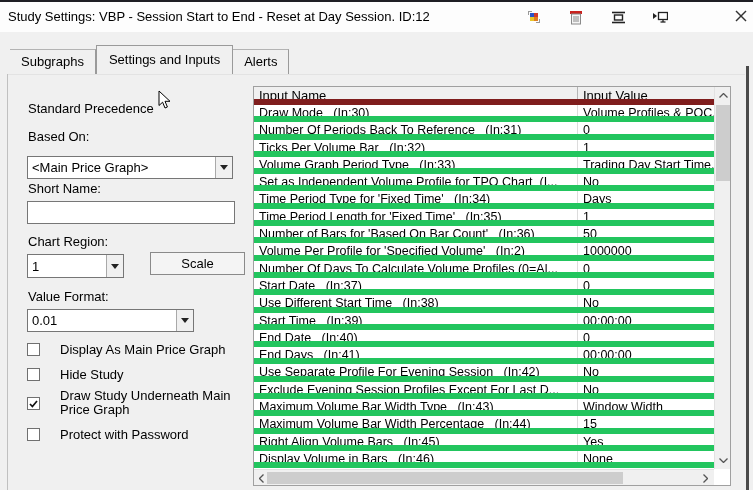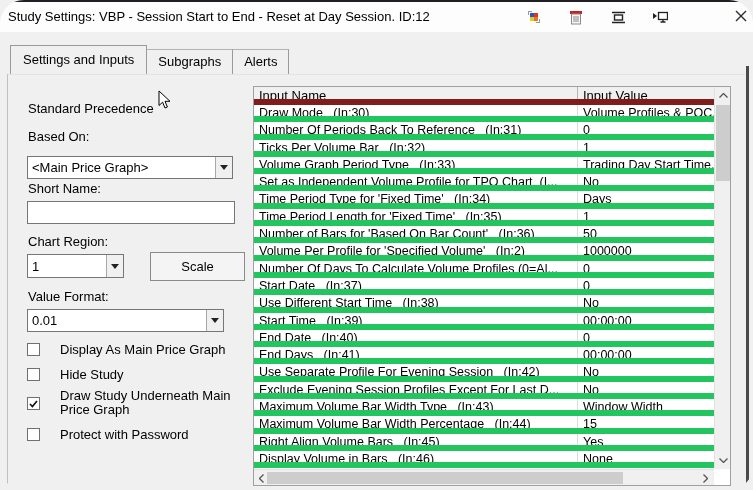--- a/index.html
+++ b/index.html
@@ -1,18 +1,18 @@
 <!DOCTYPE html>
 <html><head>
 <meta charset="utf-8">
 <style>
   * { margin:0; padding:0; box-sizing:border-box; }
   html,body { width:753px; height:490px; overflow:hidden; }
   body { font-family:"Liberation Sans", sans-serif; font-size:13px; color:#000; background:#f0f0f0; }
-  .window { position:relative; width:753px; height:490px; background:#f0f0f0; overflow:hidden;border-radius:24px; }
+  .window { position:relative; width:753px; height:490px; background:#f0f0f0; overflow:hidden; }
 
   
   .top-edge { position:absolute; left:0; top:0; width:753px; height:2px; background:#1e1e24; }
   .right-edge { position:absolute; left:746px; top:66px; width:3px; height:424px; background:#4a4a4a; }
   .titlebar { position:absolute; left:0; top:2px; width:753px; height:30px; background:#fdfdfd; display:flex; align-items:center; }
   .title-text { position:absolute; left:8px; top:7px; white-space:nowrap; }
   .tb-icons { position:absolute; left:520px; top:3px; width:160px; height:24px; display:flex; align-items:center; gap:26px; padding-left:6px; }
   .tb-btn { width:16px; height:16px; display:flex; align-items:center; justify-content:center; cursor:default; }
   .close-btn { position:absolute; left:731px; top:4px; width:20px; height:20px; display:flex; align-items:center; justify-content:center; }
 
@@ -108,22 +108,22 @@
     </div>
     <div class="close-btn">
       <svg width="12" height="12" viewBox="0 0 12 12">
         <line x1="1" y1="1" x2="11" y2="11" stroke="#333" stroke-width="1.4"></line>
         <line x1="11" y1="1" x2="1" y2="11" stroke="#333" stroke-width="1.4"></line>
       </svg>
     </div>
   </div>
 
   <div class="tabs">
+    <div class="tab inactive">Subgraphs</div>
     <div class="tab active">Settings and Inputs</div>
-    <div class="tab inactive">Subgraphs</div>
     <div class="tab inactive">Alerts</div>
   </div>
   <div class="tabpage-top"></div>
   <div class="tabpage-left"></div>
 
   <div class="lbl" style="left:28px; top:101px;">Standard Precedence</div>
 
   <div class="lbl" style="left:28px; top:129px;text-align:center;">Based On:</div>
   <div class="select" style="left:27px; top:149px; width:206px; height:23px;margin-top:7px;">
     <div class="val">&lt;Main Price Graph&gt;</div>
@@ -139,24 +139,24 @@
 
   <div class="lbl" style="left:28px; top:234px;">Chart Region:</div>
   <div class="select" style="left:27px; top:254px; width:97px; height:24px;">
     <div class="val">1</div>
     <div class="dd-btn">
       <svg width="8" height="5" viewBox="0 0 8 5">
           <path d="M0 0 L8 0 L4 5 z" fill="#222"></path>
         </svg>
     </div>
   </div>
-  <button class="btn" style="left:150px; top:252px; width:95px; height:29px; font:inherit;">Scale</button>
+  <button class="btn" style="left:150px; top:252px; width:95px; height:23px; font:inherit;">Scale</button>
 
   <div class="lbl" style="left:28px; top:289px;">Value Format:</div>
-  <div class="select" style="left:27px; top:309px; width:197px; height:23px;">
+  <div class="select" style="left:27px; top:309px; width:167px; height:23px;">
     <div class="val">0.01</div>
     <div class="dd-btn">
       <svg width="8" height="5" viewBox="0 0 8 5">
           <path d="M0 0 L8 0 L4 5 z" fill="#222"></path>
         </svg>
     </div>
   </div>
 
   <div class="checkrow" style="left:27px; top:343px;">
     <div class="checkbox">

